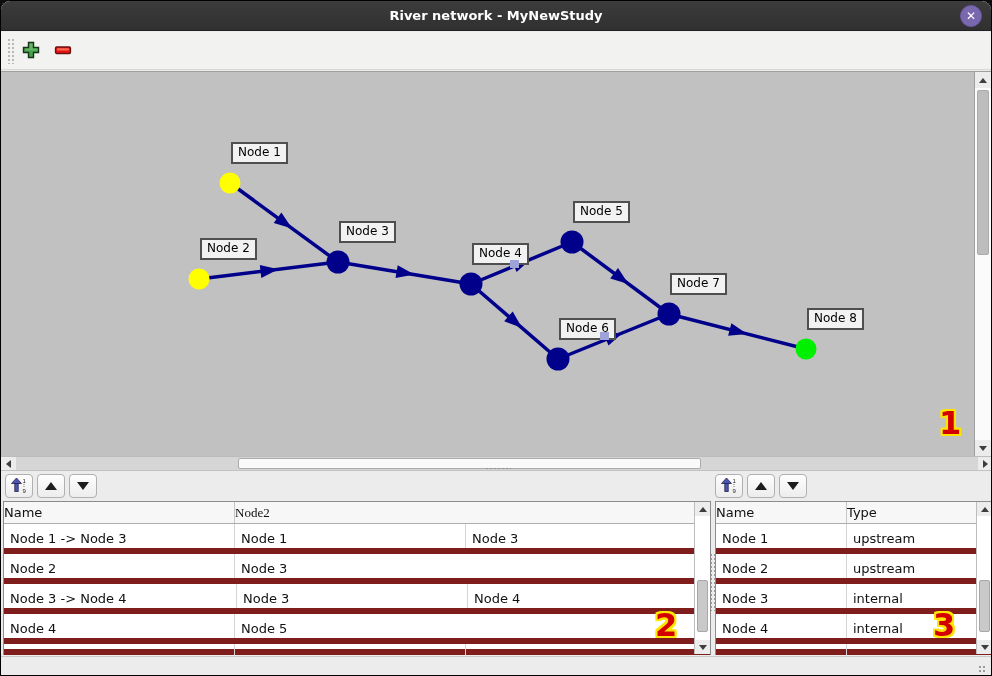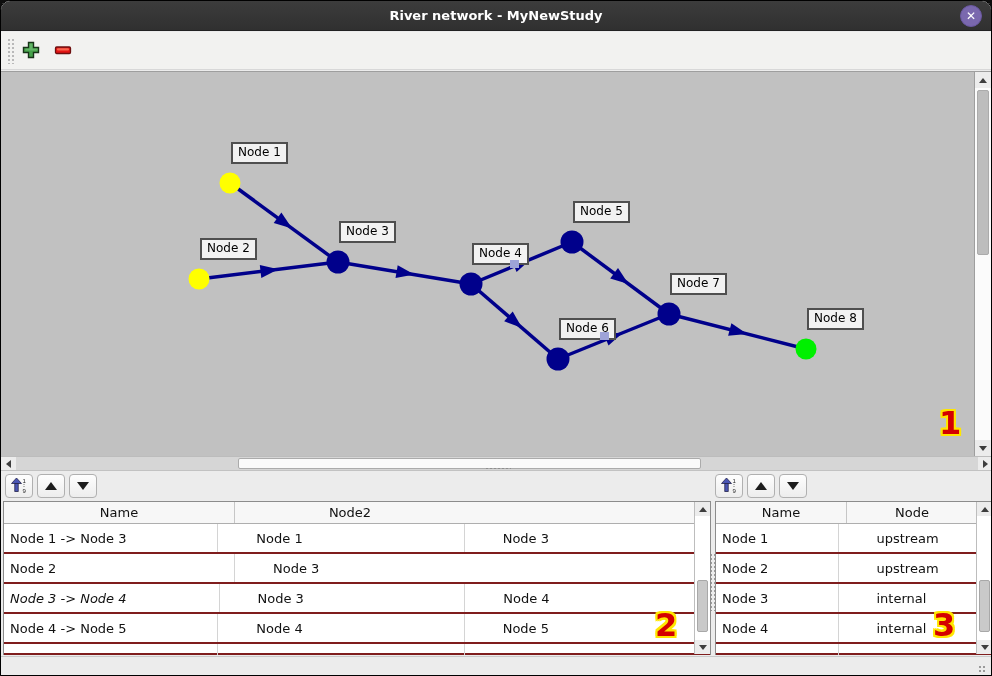--- a/index.html
+++ b/index.html
@@ -54,22 +54,22 @@
                background:linear-gradient(#fefefe,#ededed); display:flex; align-items:center; justify-content:center;
                cursor:pointer; }
   .tri-up-b   { border-left:6px solid transparent; border-right:6px solid transparent; border-bottom:8px solid #1c1c1c; }
   .tri-down-b { border-left:6px solid transparent; border-right:6px solid transparent; border-top:8px solid #1c1c1c; }
 
   
   .dtable { position:absolute; top:500px; height:154px; background:#fff; border:1px solid #8c8c8c; }
   .t-left  { left:2px;  width:708px; }
   .t-right { left:714px; width:278px; }
   .thead { display:flex; height:22px; background:#f7f7f7; border-bottom:1px solid #aeaeae; }
-  .th { font-size:13px; color:#111; text-align:center; line-height:21px; border-right:1px solid #c6c6c6; }
-  .trow { display:flex; height:30px; border-bottom:2px solid #7f1d1d; background:#fff;gap:32px; }
+  .th { font-size:13px; color:#111; text-align:left; line-height:21px; border-right:1px solid #c6c6c6; }
+  .trow { display:flex; height:30px; border-bottom:6px solid #7f1d1d; background:#fff; }
   .td { font-size:13px; color:#111; line-height:29px; padding-left:6px; border-right:1px solid #d4d4d4;
         white-space:nowrap; overflow:hidden; }
   .trow-empty { height:11px; background:#fff; }
   .tvscroll { position:absolute; right:0; top:0; width:16px; height:152px; background:#fff;
               border-left:1px solid #bdbdbd; }
   .tvs-thumb { position:absolute; left:2px; width:11px; background:#c9c9c9; border:1px solid #a8a8a8; border-radius:2px; }
   .table-splitter { position:absolute; left:709px; top:552px; width:5px; height:58px;
                     background-image:radial-gradient(#9a9a9a 0.8px, transparent 1px); background-size:3px 4px; }
 
   
@@ -202,38 +202,37 @@
       <div class="tri tri-up-b"></div>
       </button>
     <button class="small-btn" style="left:64px;">
       <div class="tri tri-down-b"></div>
       </button>
   </div>
 
   <div class="dtable t-left">
     <div class="thead">
       <div class="th" style="width:231px;">Name</div>
-      <div class="th" style="width:230px;border-right:none;">Node2</div>
+      <div class="th" style="width:230px;border-right:none;font-family:Liberation Serif, serif;">Node2</div>
     </div>
     <div class="trow">
       <div class="td" style="width:231px;">Node 1 -&gt; Node 3</div>
       <div class="td" style="width:231px;">Node 1</div>
       <div class="td" style="width:230px;border-right:none;">Node 3</div>
     </div>
     <div class="trow">
       <div class="td" style="width:231px;">Node 2</div>
       <div class="td" style="width:230px;border-right:none;">Node 3</div>
     </div>
     <div class="trow">
-      <div class="td" style="width:233px;font-style:italic;">Node 3 -&gt; Node 4</div>
+      <div class="td" style="width:233px;">Node 3 -&gt; Node 4</div>
       <div class="td" style="width:231px;">Node 3</div>
       <div class="td" style="width:230px;border-right:none;">Node 4</div>
     </div>
     <div class="trow">
-      <div class="td" style="width:231px;">Node 4 -&gt; Node 5</div>
       <div class="td" style="width:231px;">Node 4</div>
       <div class="td" style="width:230px;border-right:none;">Node 5</div>
     </div>
     <div class="trow trow-empty">
       <div class="td" style="width:231px;height:11px;"></div>
       <div class="td" style="width:231px;height:11px;"></div>
       <div class="td" style="width:230px;height:11px;border-right:none;"></div>
     </div>
     <div class="tvscroll">
       <div class="sb-btn" style="left:0;top:0;width:15px;height:14px;">
@@ -244,21 +243,21 @@
         <div class="tri tri-down"></div>
         </div>
     </div>
   </div>
 
   <div class="table-splitter"></div>
 
   <div class="dtable t-right">
     <div class="thead">
       <div class="th" style="width:131px;">Name</div>
-      <div class="th" style="width:130px;border-right:none;">Node</div>
+      <div class="th" style="width:130px;border-right:none;">Type</div>
     </div>
     <div class="trow">
       <div class="td" style="width:131px;">Node 1</div>
       <div class="td" style="width:130px;border-right:none;">upstream</div>
     </div>
     <div class="trow">
       <div class="td" style="width:131px;">Node 2</div>
       <div class="td" style="width:130px;border-right:none;">upstream</div>
     </div>
     <div class="trow">

